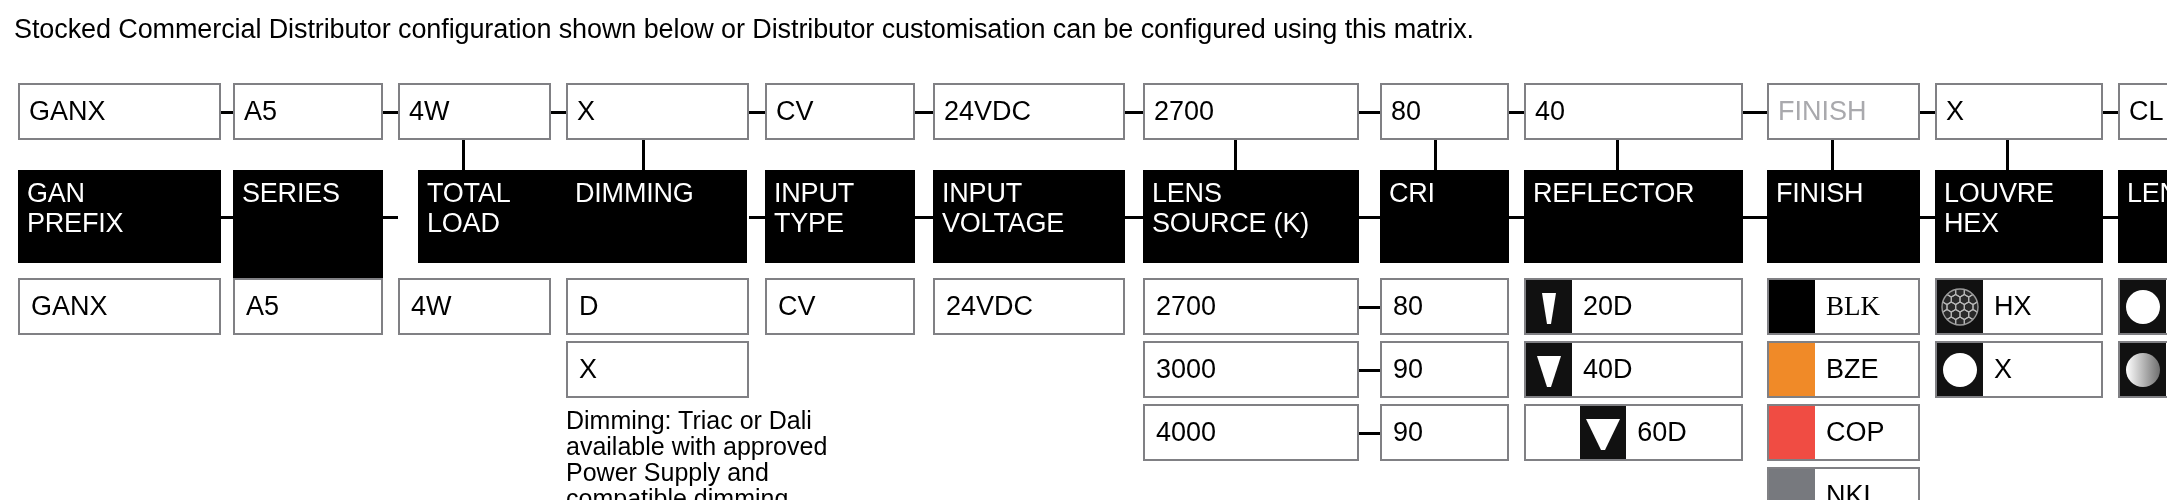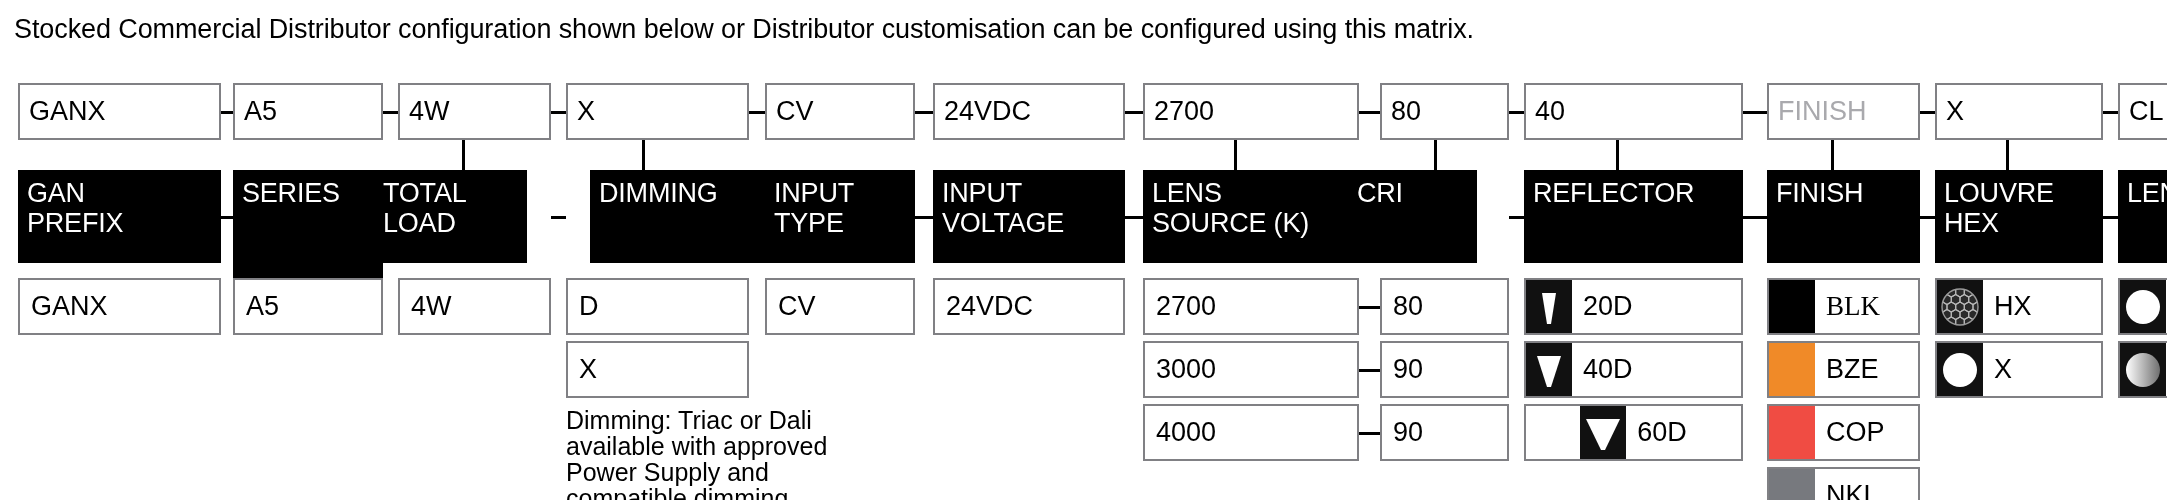--- a/index.html
+++ b/index.html
@@ -108,46 +108,46 @@
       <div class="hdr" style="left: 18px; top: 170px; width: 203px; height: 93px;">
         <span>GAN</span>
         <span>PREFIX</span>
       </div>
       <div class="dash" style="left: 221px; top: 216px; width: 12px;"></div>
       <div class="hdr" style="left: 233px; top: 170px; width: 150px; height: 108px;">
         <span>SERIES</span>
         <span></span>
       </div>
       <div class="dash" style="left: 383px; top: 216px; width: 15px;"></div>
-      <div class="hdr" style="left: 374px; top: 170px; width: 153px; height: 93px;">
+      <div class="hdr" style="left: 418px; top: 170px; width: 153px; height: 93px;">
         <span>TOTAL</span>
         <span>LOAD</span>
       </div>
       <div class="dash" style="left: 551px; top: 216px; width: 15px;"></div>
-      <div class="hdr" style="left: 566px; top: 170px; width: 181px; height: 93px; margin-left: 24px;">
+      <div class="hdr" style="left: 566px; top: 170px; width: 181px; height: 93px;">
         <span>DIMMING</span>
         <span></span>
       </div>
       <div class="dash" style="left: 749px; top: 216px; width: 17px;"></div>
       <div class="hdr" style="left: 765px; top: 170px; width: 150px; height: 93px;">
         <span>INPUT</span>
         <span>TYPE</span>
       </div>
       <div class="dash" style="left: 915px; top: 216px; width: 18px;"></div>
       <div class="hdr" style="left: 933px; top: 170px; width: 192px; height: 93px;">
         <span>INPUT</span>
         <span>VOLTAGE</span>
       </div>
       <div class="dash" style="left: 1125px; top: 216px; width: 18px;"></div>
       <div class="hdr" style="left: 1143px; top: 170px; width: 216px; height: 93px;">
         <span>LENS</span>
         <span>SOURCE (K)</span>
       </div>
       <div class="dash" style="left: 1359px; top: 216px; width: 21px;"></div>
-      <div class="hdr" style="left: 1348px; top: 170px; width: 129px; height: 93px;">
+      <div class="hdr" style="left: 1380px; top: 170px; width: 129px; height: 93px;">
         <span>CRI</span>
         <span></span>
       </div>
       <div class="dash" style="left: 1509px; top: 216px; width: 15px;"></div>
       <div class="hdr" style="left: 1524px; top: 170px; width: 219px; height: 93px;">
         <span>REFLECTOR</span>
         <span></span>
       </div>
       <div class="dash" style="left: 1743px; top: 216px; width: 24px;"></div>
       <div class="hdr" style="left: 1767px; top: 170px; width: 153px; height: 93px;">

